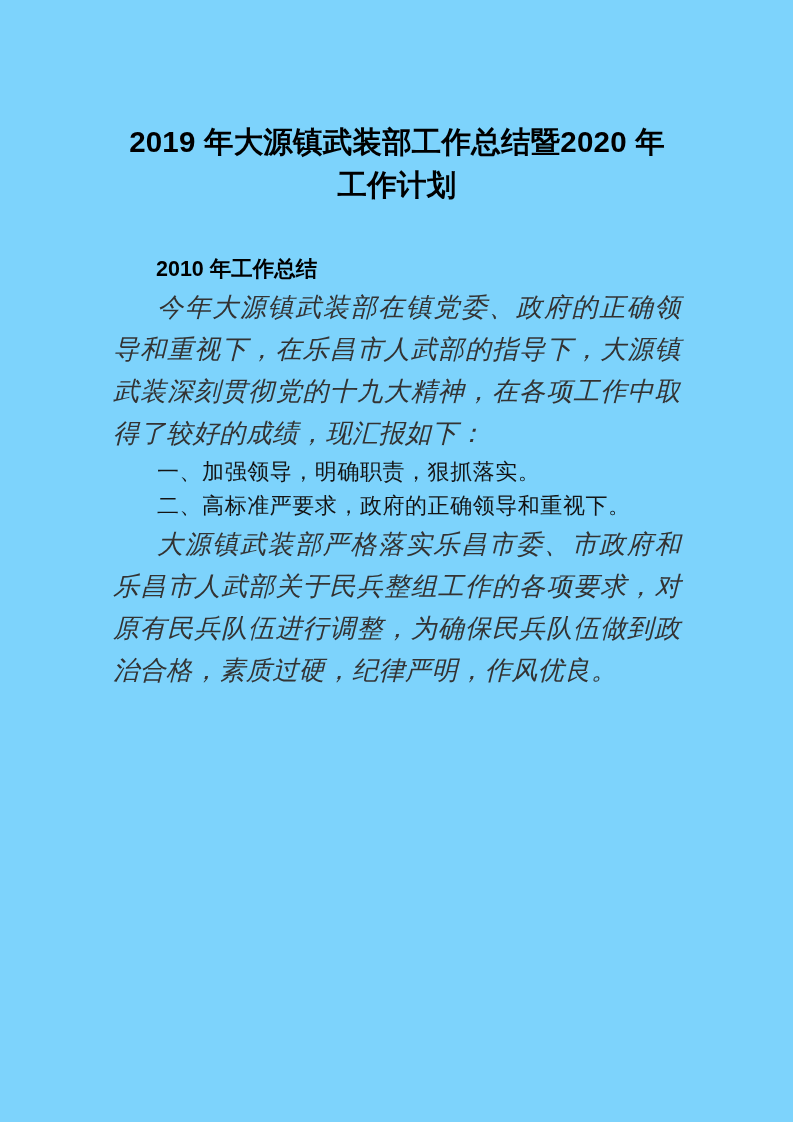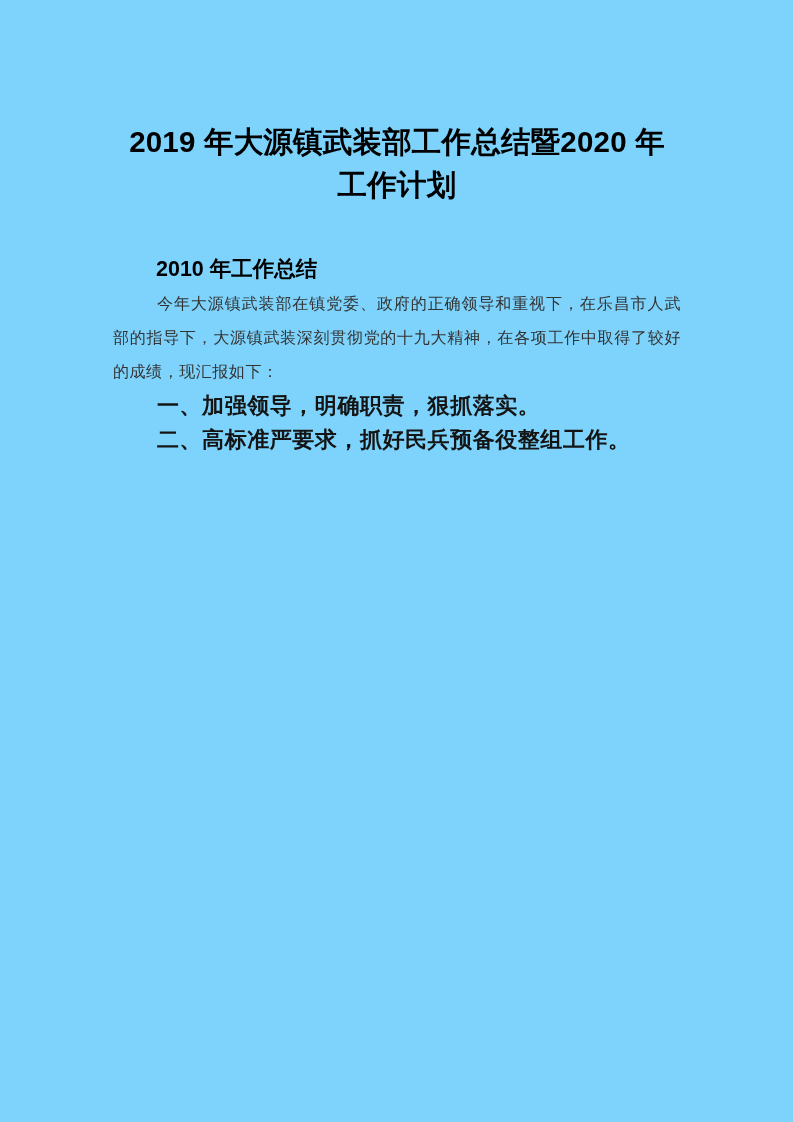--- a/index.html
+++ b/index.html
@@ -48,41 +48,42 @@
     line-height: 34.5px;
     color: #000000;
     text-indent: 43px;
     margin: 0;
     white-space: nowrap;
   }
 
   
   .para {
     font-family: "Liberation Serif", "DejaVu Serif", serif;
-    font-size: 16px;
-    line-height: 34px;
+    font-size: 26px;
+    line-height: 42px;
     color: #333333;
     text-align: justify;
     text-justify: inter-character;
     text-indent: 44px;
     margin: 0;
     letter-spacing: 0.55px;
+    font-style: italic;
     -webkit-font-smoothing: antialiased;
   }
 
   
   .sec-head {
     font-family: "Liberation Serif", "DejaVu Serif", serif;
     font-size: 22px;
     line-height: 34.6px;
     color: #141414;
     text-indent: 44px;
     margin: 0;
     letter-spacing: 0.55px;
-    font-weight: 700;
+    font-weight: 400;
     white-space: nowrap;
   }
 
   
   .subsec-head {
     font-family: "Liberation Sans", "DejaVu Sans", sans-serif;
     font-weight: 700;
     font-size: 21.5px;
     line-height: 34.6px;
     color: #000000;
@@ -105,18 +106,19 @@
 
     <div class="gap-title"></div>
 
     <p class="sub-head">2010 年工作总结</p>
 
     <p class="para">今年大源镇武装部在镇党委、政府的正确领导和重视下，在乐昌市人武部的指导下，大源镇武装深刻贯彻党的十九大精神，在各项工作中取得了较好的成绩，现汇报如下：</p>
 
     <p class="sec-head">一、加强领导，明确职责，狠抓落实。</p>
 
 
-    <p class="sec-head">二、高标准严要求，抓好民兵预备役整组工作。</p>
+    <p class="sec-head">二、高标准严要求，政府的正确领导和重视下。</p>
 
+    <p class="para">大源镇武装部严格落实乐昌市委、市政府和乐昌市人武部关于民兵整组工作的各项要求，对原有民兵队伍进行调整，为确保民兵队伍做到政治合格，素质过硬，纪律严明，作风优良。</p>
 
 
   </div>
 </div>
 
 </body></html>

